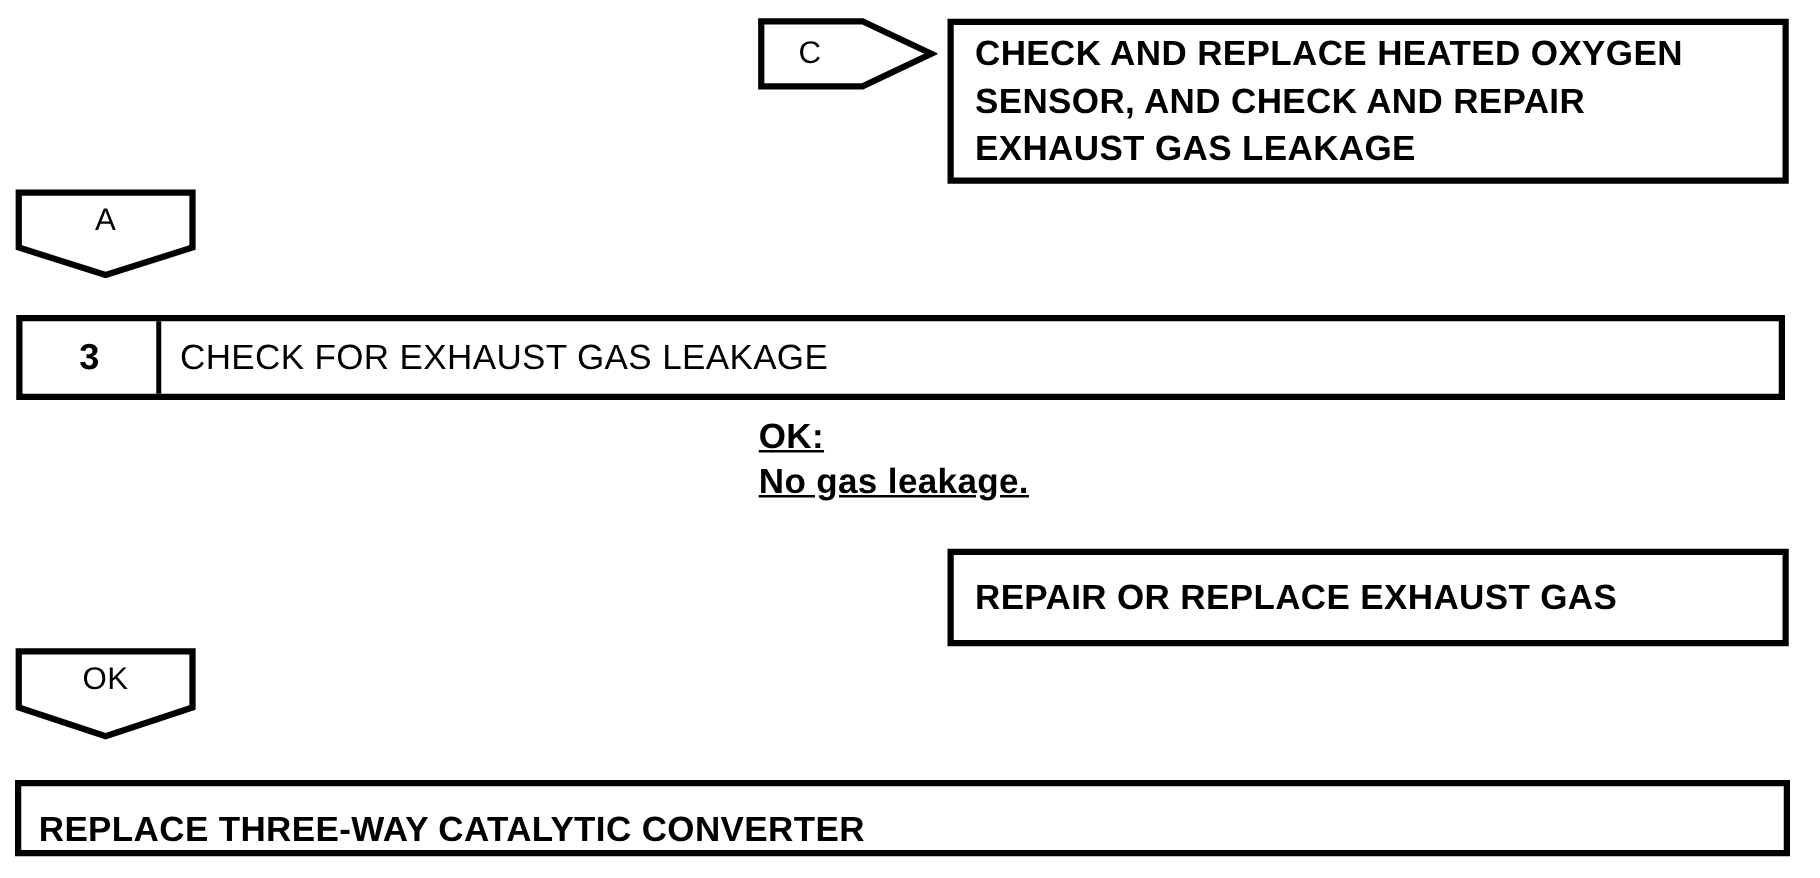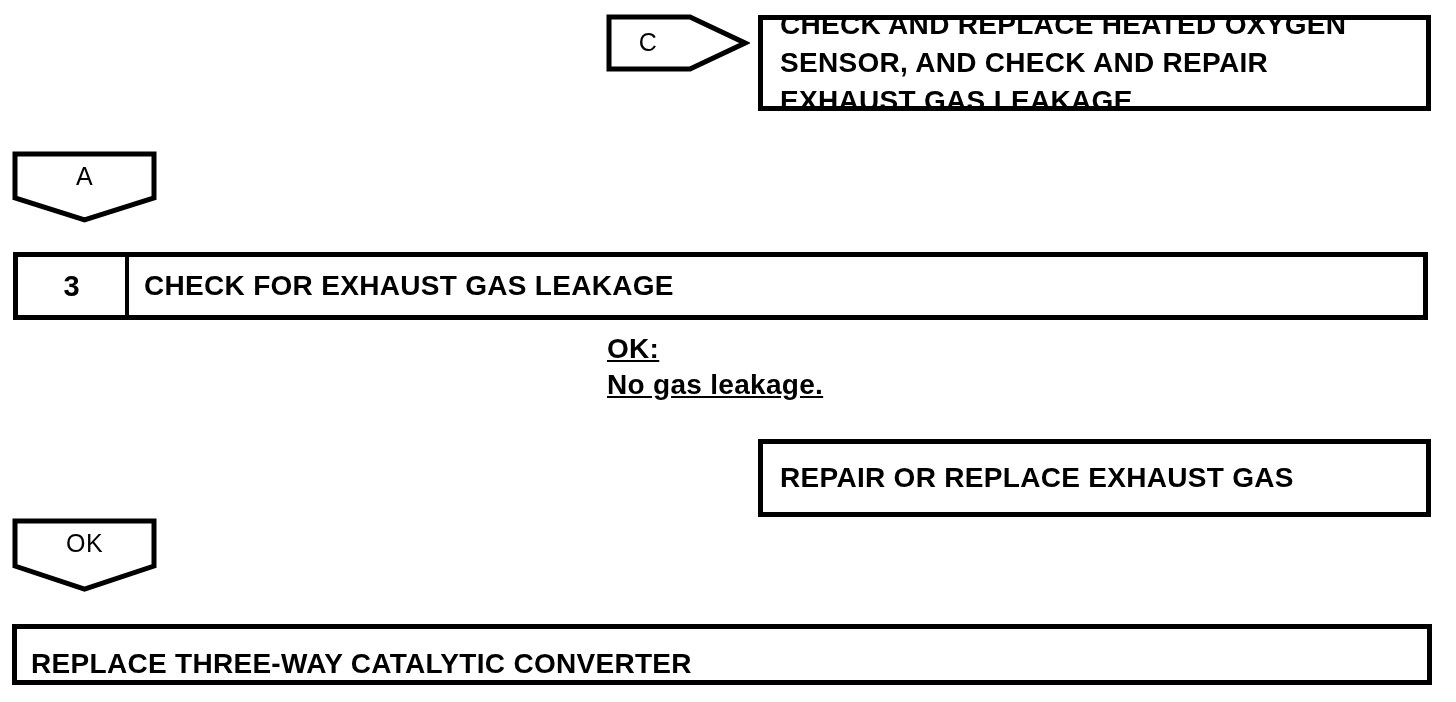--- a/index.html
+++ b/index.html
@@ -67,21 +67,21 @@
     justify-content: center;
     font-size: 29px;
     font-weight: 700;
   }
   .step-title {
     flex: 1;
     display: flex;
     align-items: center;
     padding-left: 15px;
     font-size: 28px;
-    font-weight: 700;
+    font-weight: 400;
     letter-spacing: 0.3px;
     white-space: nowrap;
     border-radius: 25px;
   }
 
   
   .condition-note {
     position: absolute;
     font-size: 28px;
     font-weight: 700;
@@ -111,21 +111,21 @@
 
 <div class="canvas">
 
   <div class="connector tag-right" style="left:606px; top:14px; width:144px; height:58px;">
     <svg width="144" height="58" viewBox="0 0 144 58">
       <polygon points="3,3 84,3 139,29 84,55 3,55" fill="#ffffff" stroke="#000000" stroke-width="5" stroke-linejoin="miter"></polygon>
     </svg>
     <span class="tag-label">C</span>
   </div>
 
-  <div class="action-box" style="left:758px; top:15px; width:673px; height:96px;">
+  <div class="action-box" style="left:758px; top:15px; width:673px; height:132px;">
     <div>CHECK AND REPLACE HEATED OXYGEN</div>
     <div>SENSOR, AND CHECK AND REPAIR</div>
     <div>EXHAUST GAS LEAKAGE</div>
   </div>
 
   <div class="connector tag-down" style="left:12px; top:151px; width:145px; height:74px;">
     <svg width="145" height="74" viewBox="0 0 145 74">
       <polygon points="3,3 142,3 142,47 72.5,69 3,47" fill="#ffffff" stroke="#000000" stroke-width="5" stroke-linejoin="miter"></polygon>
     </svg>
     <span class="tag-label">A</span>

